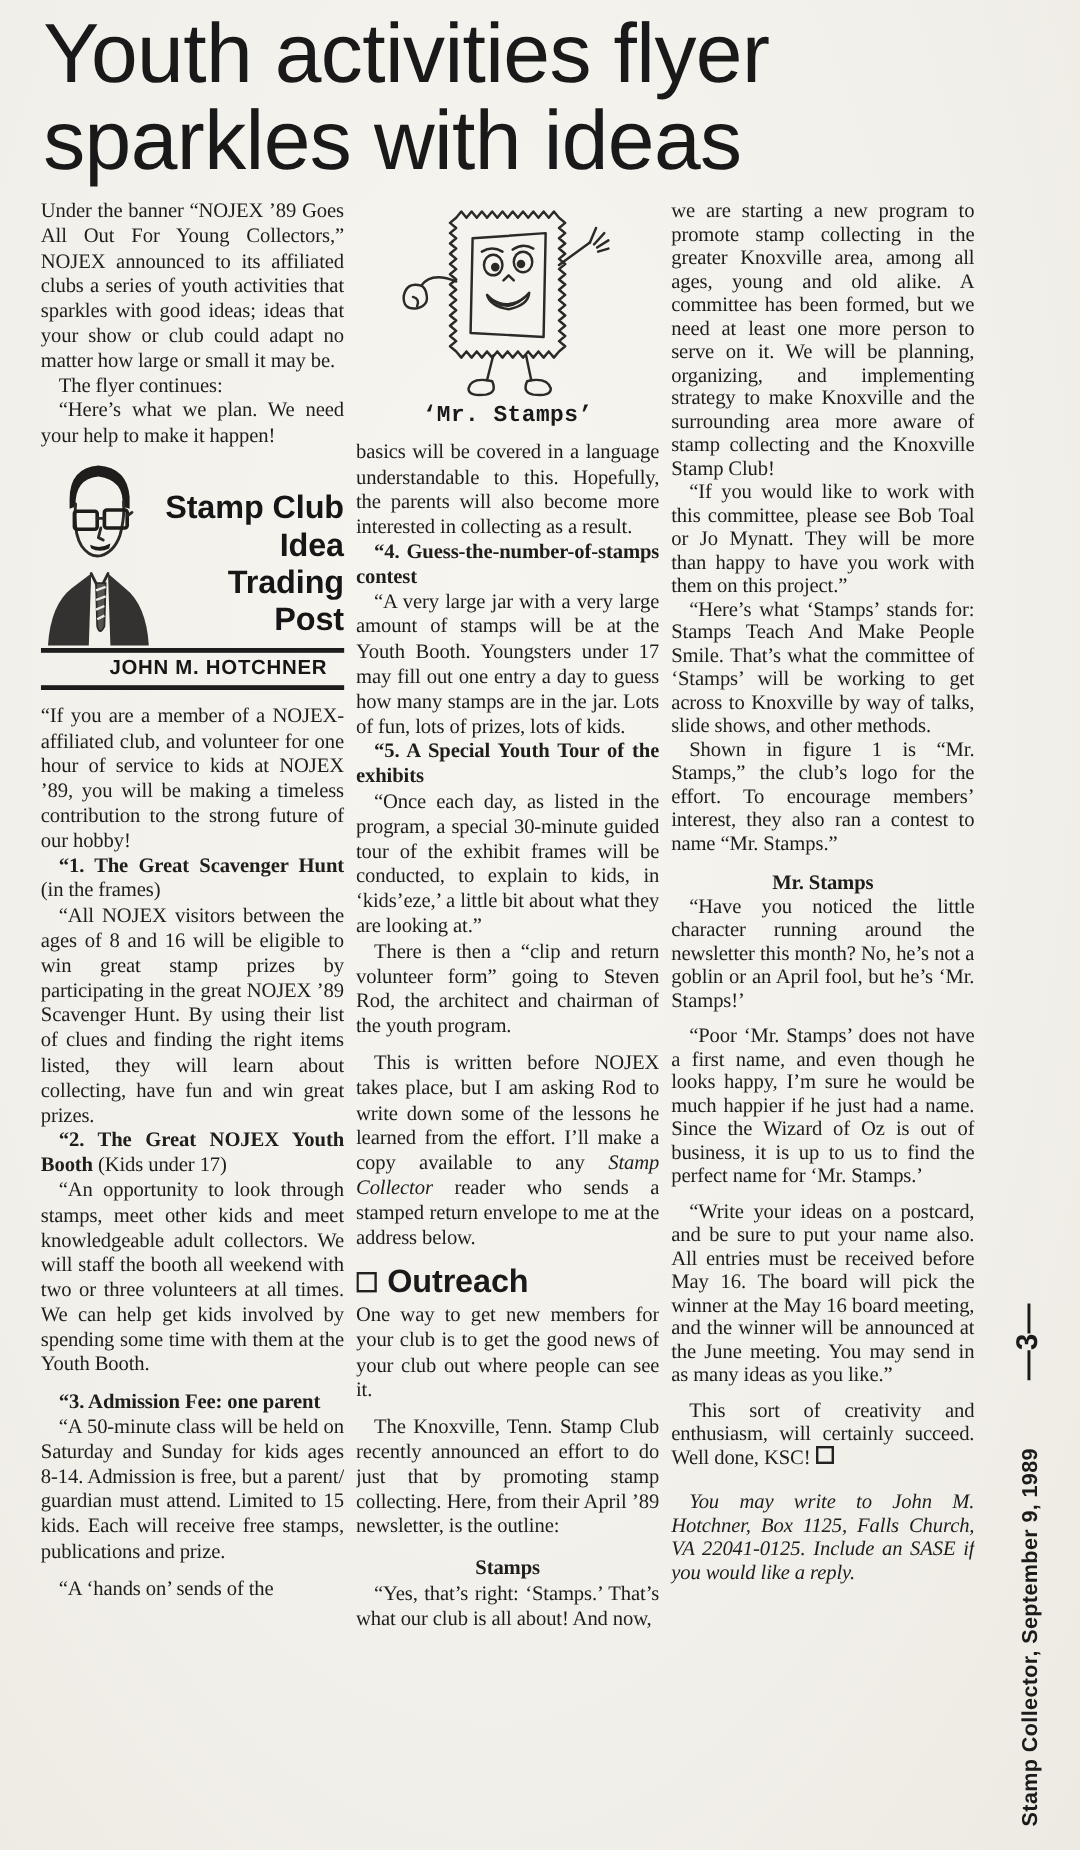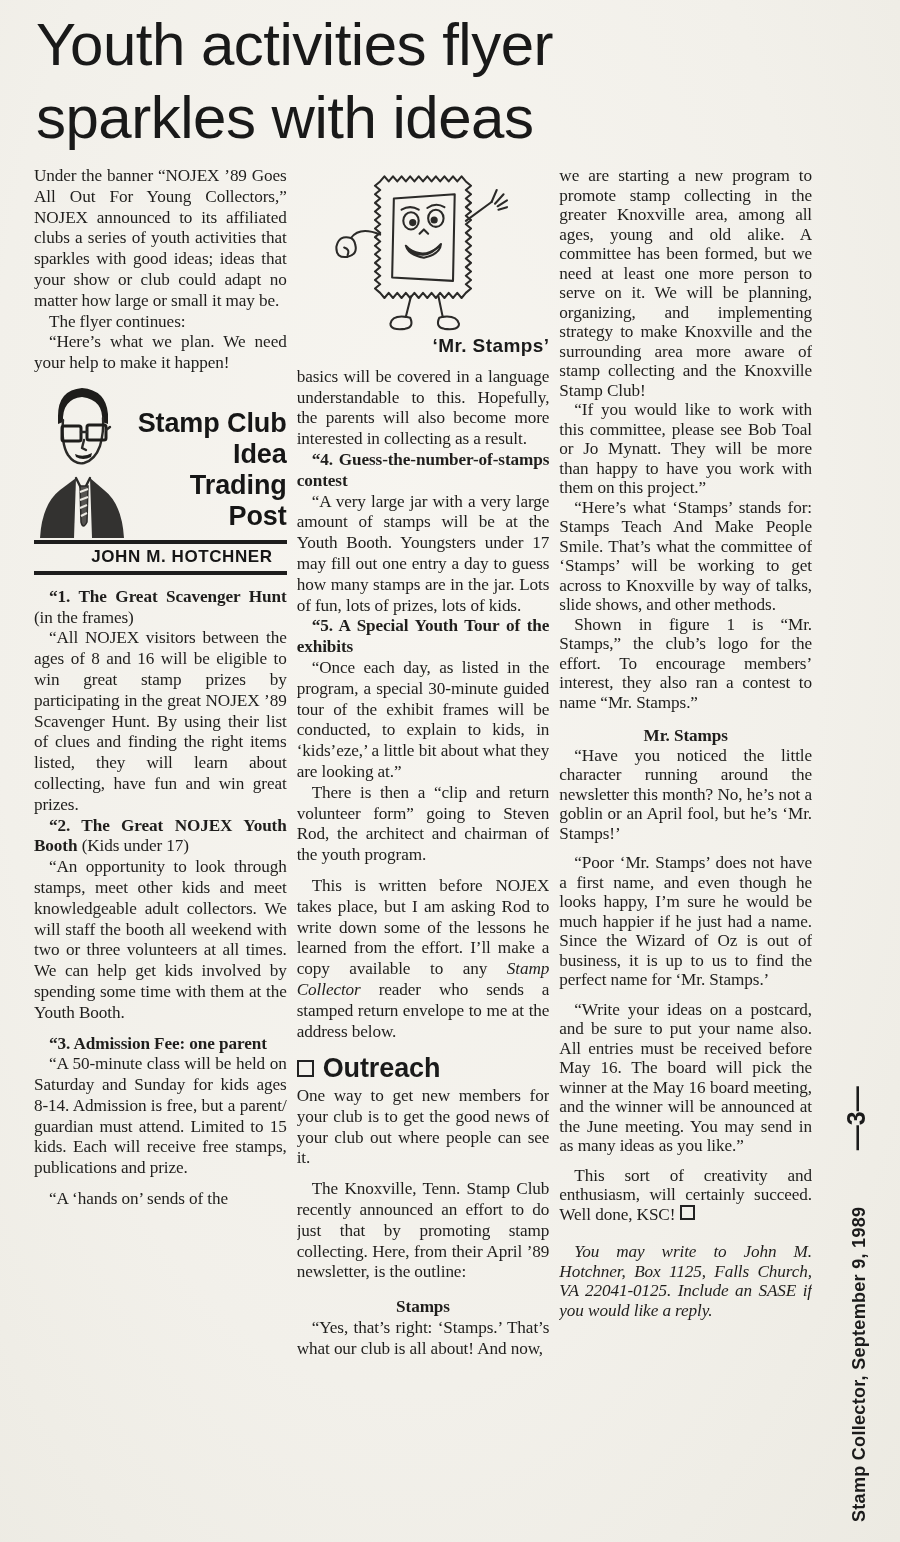--- a/index.html
+++ b/index.html
@@ -4,21 +4,21 @@
 <style>
   html,body{margin:0;padding:0;background:#d8d5ce;}
   .sheet{
     position:relative;width:900px;height:1542px;overflow:hidden;
     background:radial-gradient(ellipse at 45% 35%, #f7f5f0 0%, #f2f0ea 60%, #eceae2 100%);
     font-family:"Liberation Serif","DejaVu Serif",serif;color:#1f1e1c;
   }
   .headline{
     position:absolute;left:36px;top:8px;
     font-family:"Liberation Sans","DejaVu Sans",sans-serif;
-    font-weight:400;font-size:60px;line-height:73px;letter-spacing:-0.5px;color:#191919;
+    font-weight:400;font-size:70px;line-height:73px;letter-spacing:-0.5px;color:#191919;
   }
   .cols{position:absolute;left:34px;top:166px;width:778px;height:1376px;display:flex;gap:10px;}
   .col{flex:1;font-size:17.2px;line-height:20.8px;text-align:justify;overflow:hidden;letter-spacing:-0.1px;}
   .col3{line-height:19.5px;}
   .col p{margin:0;text-indent:15px;}
   .col p.cont{text-indent:0;}
   .col p.sp{margin-top:10px;}
   .col p.runin b{font-weight:700;}
   
   .byline-box{margin:8px 0 12px;}
@@ -31,22 +31,22 @@
   }
   .rule{border-top:4px solid #1d1d1d;}
   .byl-author{
     font-family:"Liberation Sans","DejaVu Sans",sans-serif;font-weight:700;
     font-size:17px;letter-spacing:0.6px;text-align:right;padding:3px 14px 3px 0;text-indent:0;color:#161616;
   }
   
   .figure{text-align:center;margin:0 0 10px;}
   .figure svg{display:block;margin:0 auto;}
   .fig-caption{
-    font-family:Liberation Sans, sans-serif;font-weight:700;
-    font-size:19px;letter-spacing:0.4px;text-align:right;text-indent:0;color:#1a1a1a;margin-top:2px;
+    font-family:Liberation Mono, monospace;font-weight:700;
+    font-size:19px;letter-spacing:0.4px;text-align:center;text-indent:0;color:#1a1a1a;margin-top:2px;
   }
   
   .sec-head{display:flex;align-items:center;gap:9px;margin:16px 0 7px;text-indent:0;}
   .sq{width:13px;height:13px;border:2.5px solid #222;display:inline-block;flex:0 0 auto;}
   .sec-label{font-family:"Liberation Sans","DejaVu Sans",sans-serif;font-weight:700;font-size:27px;color:#1a1a1a;}
   .c-head{text-align:center;font-weight:700;text-indent:0 !important;margin-top:14px !important;}
   .end-sq{width:11px;height:11px;border:2px solid #222;display:inline-block;margin-left:5px;}
   .note{font-style:italic;margin-top:18px !important;}
   
   .masthead{position:absolute;left:842px;top:1522px;width:0;height:0;}
@@ -103,20 +103,21 @@
             <div>Idea</div>
             <div>Trading</div>
             <div>Post</div>
           </div>
         </div>
         <div class="rule"></div>
         <div class="byl-author">JOHN M. HOTCHNER</div>
         <div class="rule"></div>
       </div>
 
+      <p class="cont">“If you are a member of a NOJEX-affiliated club, and volunteer for one hour of service to kids at NOJEX ’89, you will be making a timeless contribution to the strong future of our hobby!</p>
       <p class="runin"><b>“1. The Great Scavenger Hunt</b><span> (in the frames)</span></p>
       <p>“All NOJEX visitors between the ages of 8 and 16 will be eligible to win great stamp prizes by participating in the great NOJEX ’89 Scavenger Hunt. By using their list of clues and finding the right items listed, they will learn about collecting, have fun and win great prizes.</p>
       <p class="runin"><b>“2. The Great NOJEX Youth Booth</b><span> (Kids under 17)</span></p>
       <p>“An opportunity to look through stamps, meet other kids and meet knowledgeable adult collectors. We will staff the booth all weekend with two or three volunteers at all times. We can help get kids involved by spending some time with them at the Youth Booth.</p>
       <p class="runin sp"><b>“3. Admission Fee: one parent</b></p>
       <p>“A 50-minute class will be held on Saturday and Sunday for kids ages 8-14. Admission is free, but a parent/ guardian must attend. Limited to 15 kids. Each will receive free stamps, publications and prize.</p>
       <p class="sp">“A ‘hands on’ sends of the</p>
     </div>
 
     <div class="col">

